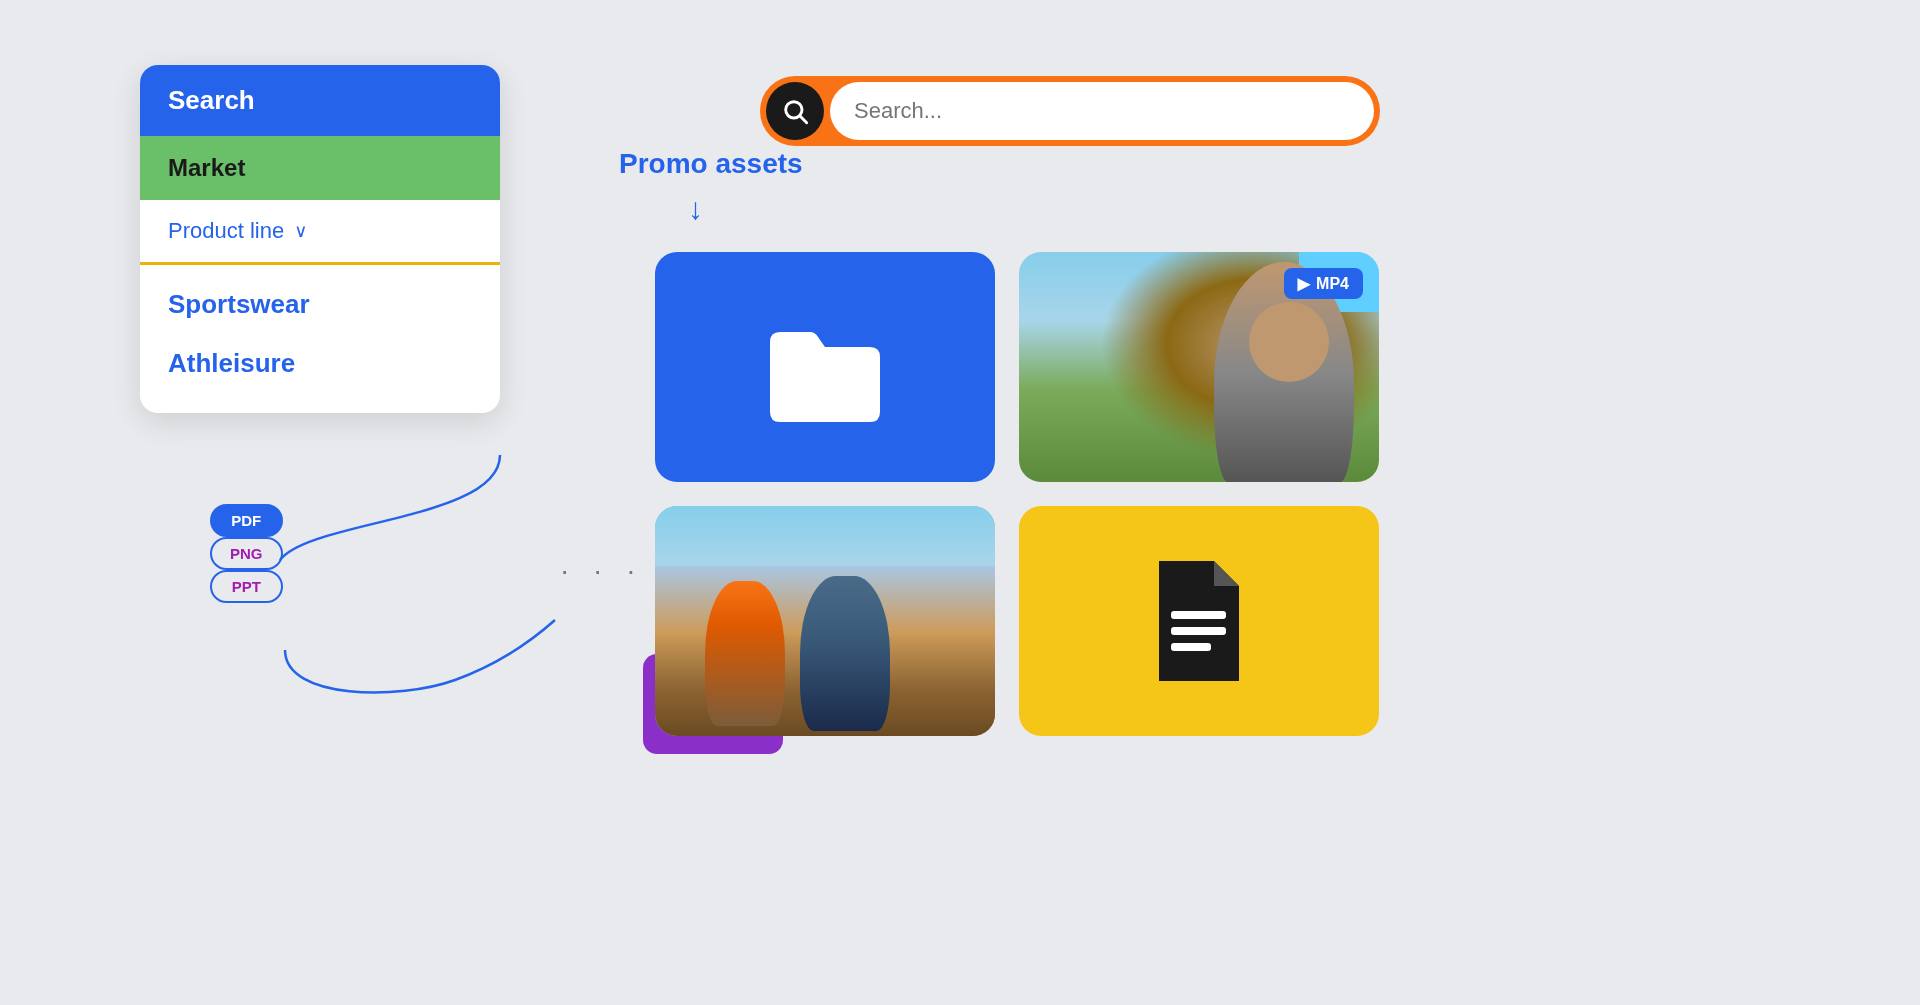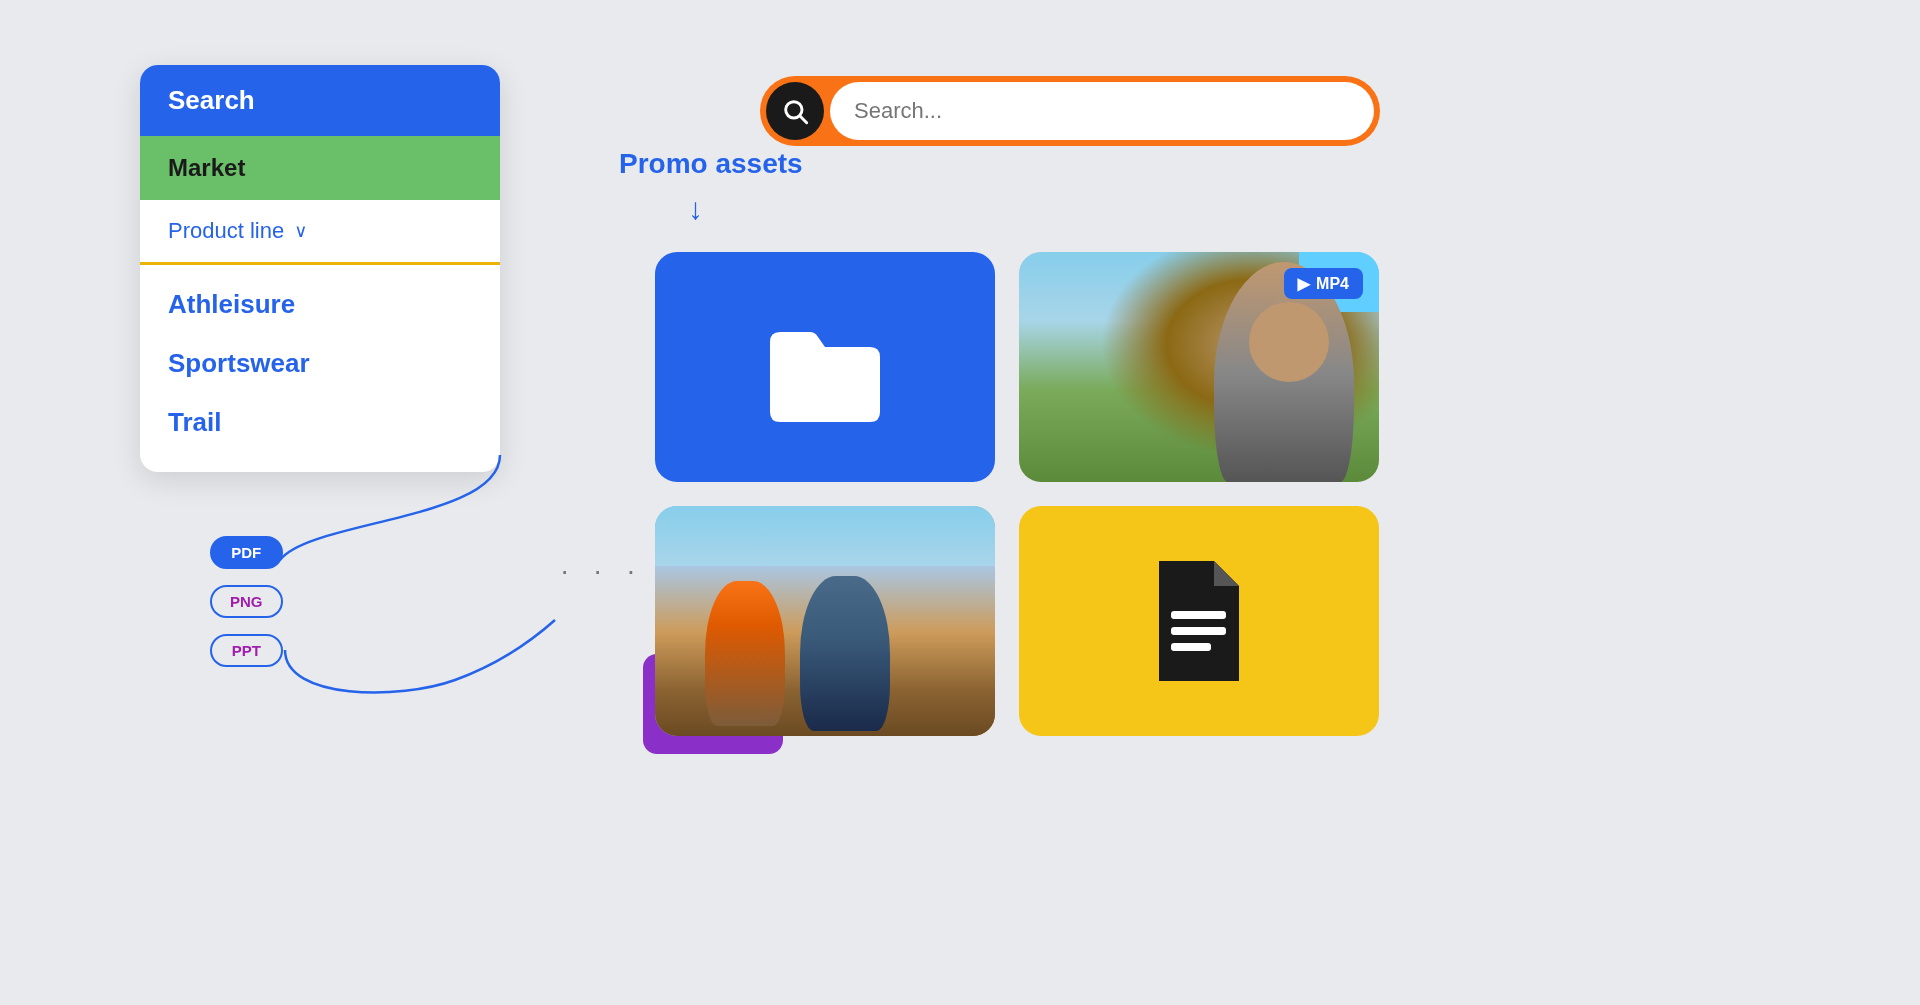--- a/index.html
+++ b/index.html
@@ -109,25 +109,24 @@
       padding: 14px 28px;
       color: #2563eb;
       font-size: 26px;
       font-weight: 600;
       cursor: pointer;
     }
 
     
     .format-badges {
       position: absolute;
-      top: 536px;
+      top: 504px;
       left: 210px;
       display: flex;
       flex-direction: column;
-      gap: 16px;
     }
     .format-badge {
       border: 2px solid #2563eb;
       border-radius: 20px;
       padding: 6px 18px;
       color: #a21caf;
       font-size: 15px;
       font-weight: 600;
       text-align: center;
       min-width: 70px;
@@ -308,23 +307,22 @@
     <span class="dropdown-brand-text">Search</span>
   </div>
   <div class="dropdown-market">
     <span class="dropdown-market-text">Market</span>
   </div>
   <div class="dropdown-product-line">
     <span class="dropdown-product-line-text">Product line</span>
     <span class="chevron-down">∨</span>
   </div>
   <div class="dropdown-items">
+    <div class="dropdown-item">Sportswear</div>
     <div class="dropdown-item">Athleisure</div>
-    <div class="dropdown-item">Sportswear</div>
-    <div class="dropdown-item">Trail</div>
   </div>
 </div>
 
 <div class="format-badges">
   <div class="format-badge filled">PDF</div>
   <div class="format-badge">PNG</div>
   <div class="format-badge">PPT</div>
 </div>
 
 <svg class="connector-svg">

